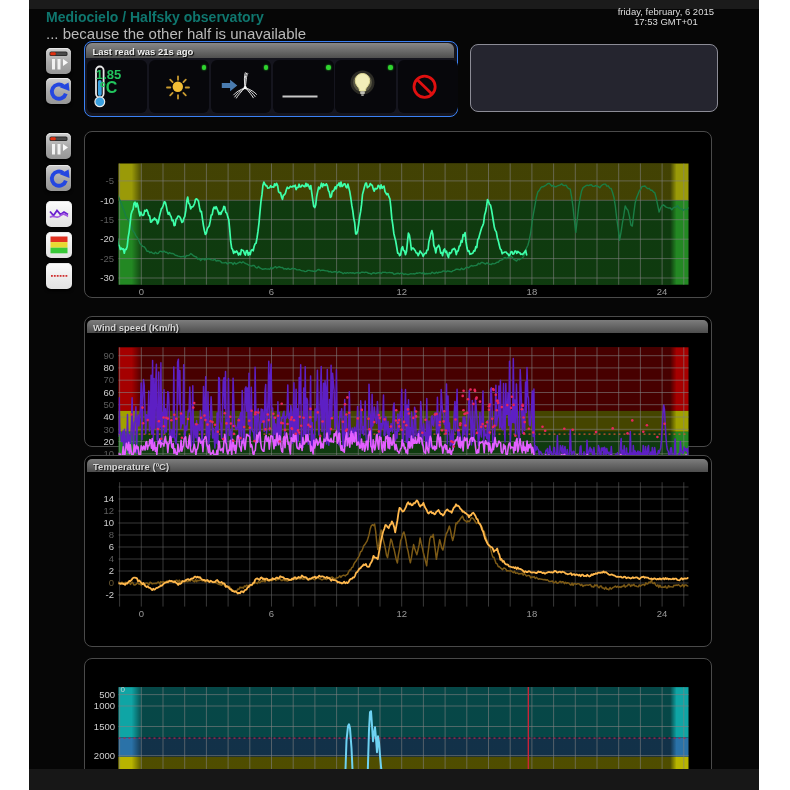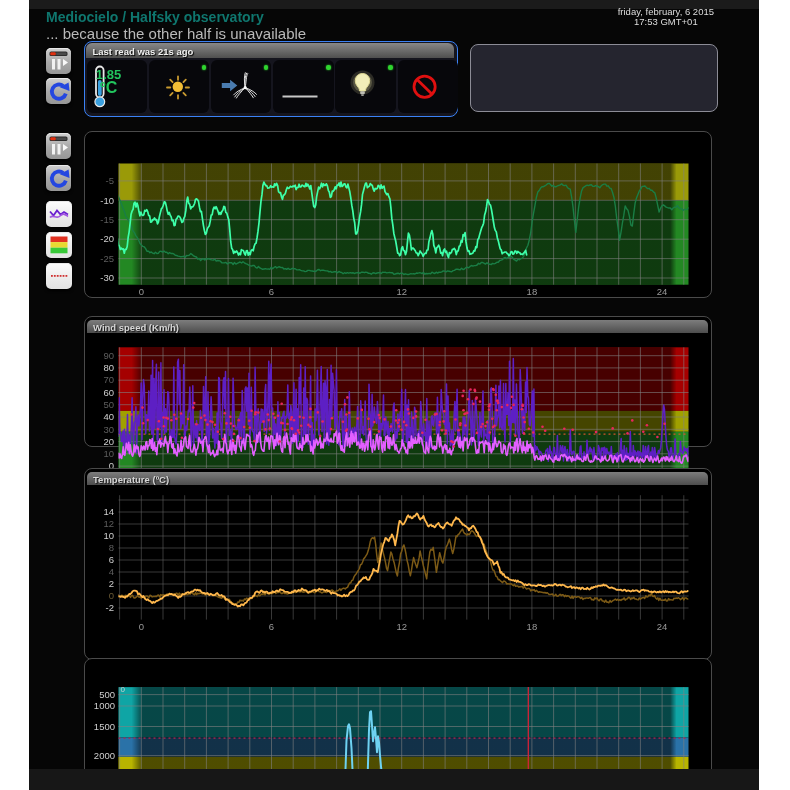--- a/index.html
+++ b/index.html
@@ -498,21 +498,21 @@
             <text x="30.0" y="411.7" text-anchor="end" fill="#cfcfcf">40</text>
             <text x="30.0" y="399.4" text-anchor="end" fill="#5e5e5e">50</text>
             <text x="30.0" y="387.2" text-anchor="end" fill="#cfcfcf">60</text>
             <text x="30.0" y="374.9" text-anchor="end" fill="#5e5e5e">70</text>
             <text x="30.0" y="362.6" text-anchor="end" fill="#cfcfcf">80</text>
             <text x="30.0" y="350.4" text-anchor="end" fill="#5e5e5e">90</text>
           </g>
         </g>
       </svg>
     </div>
-    <div class="panel" style="top:468px;height:192px">
+    <div class="panel" style="top:455px;height:192px">
 <div class="ptitle">Temperature (ºC)</div>
       <svg width="628" height="165.5" style="position:absolute;left:-1px;top:-1px">
         <defs>
           <clipPath id="c3">
             <rect x="34.5" y="509.8" width="570" height="124.4"></rect>
           </clipPath>
         </defs>
         <g transform="translate(0,-482.6)">
           <g stroke="#666" stroke-opacity="0.55" stroke-width="1">
             <line x1="35.6" y1="509.8" x2="35.6" y2="634.2"></line>

